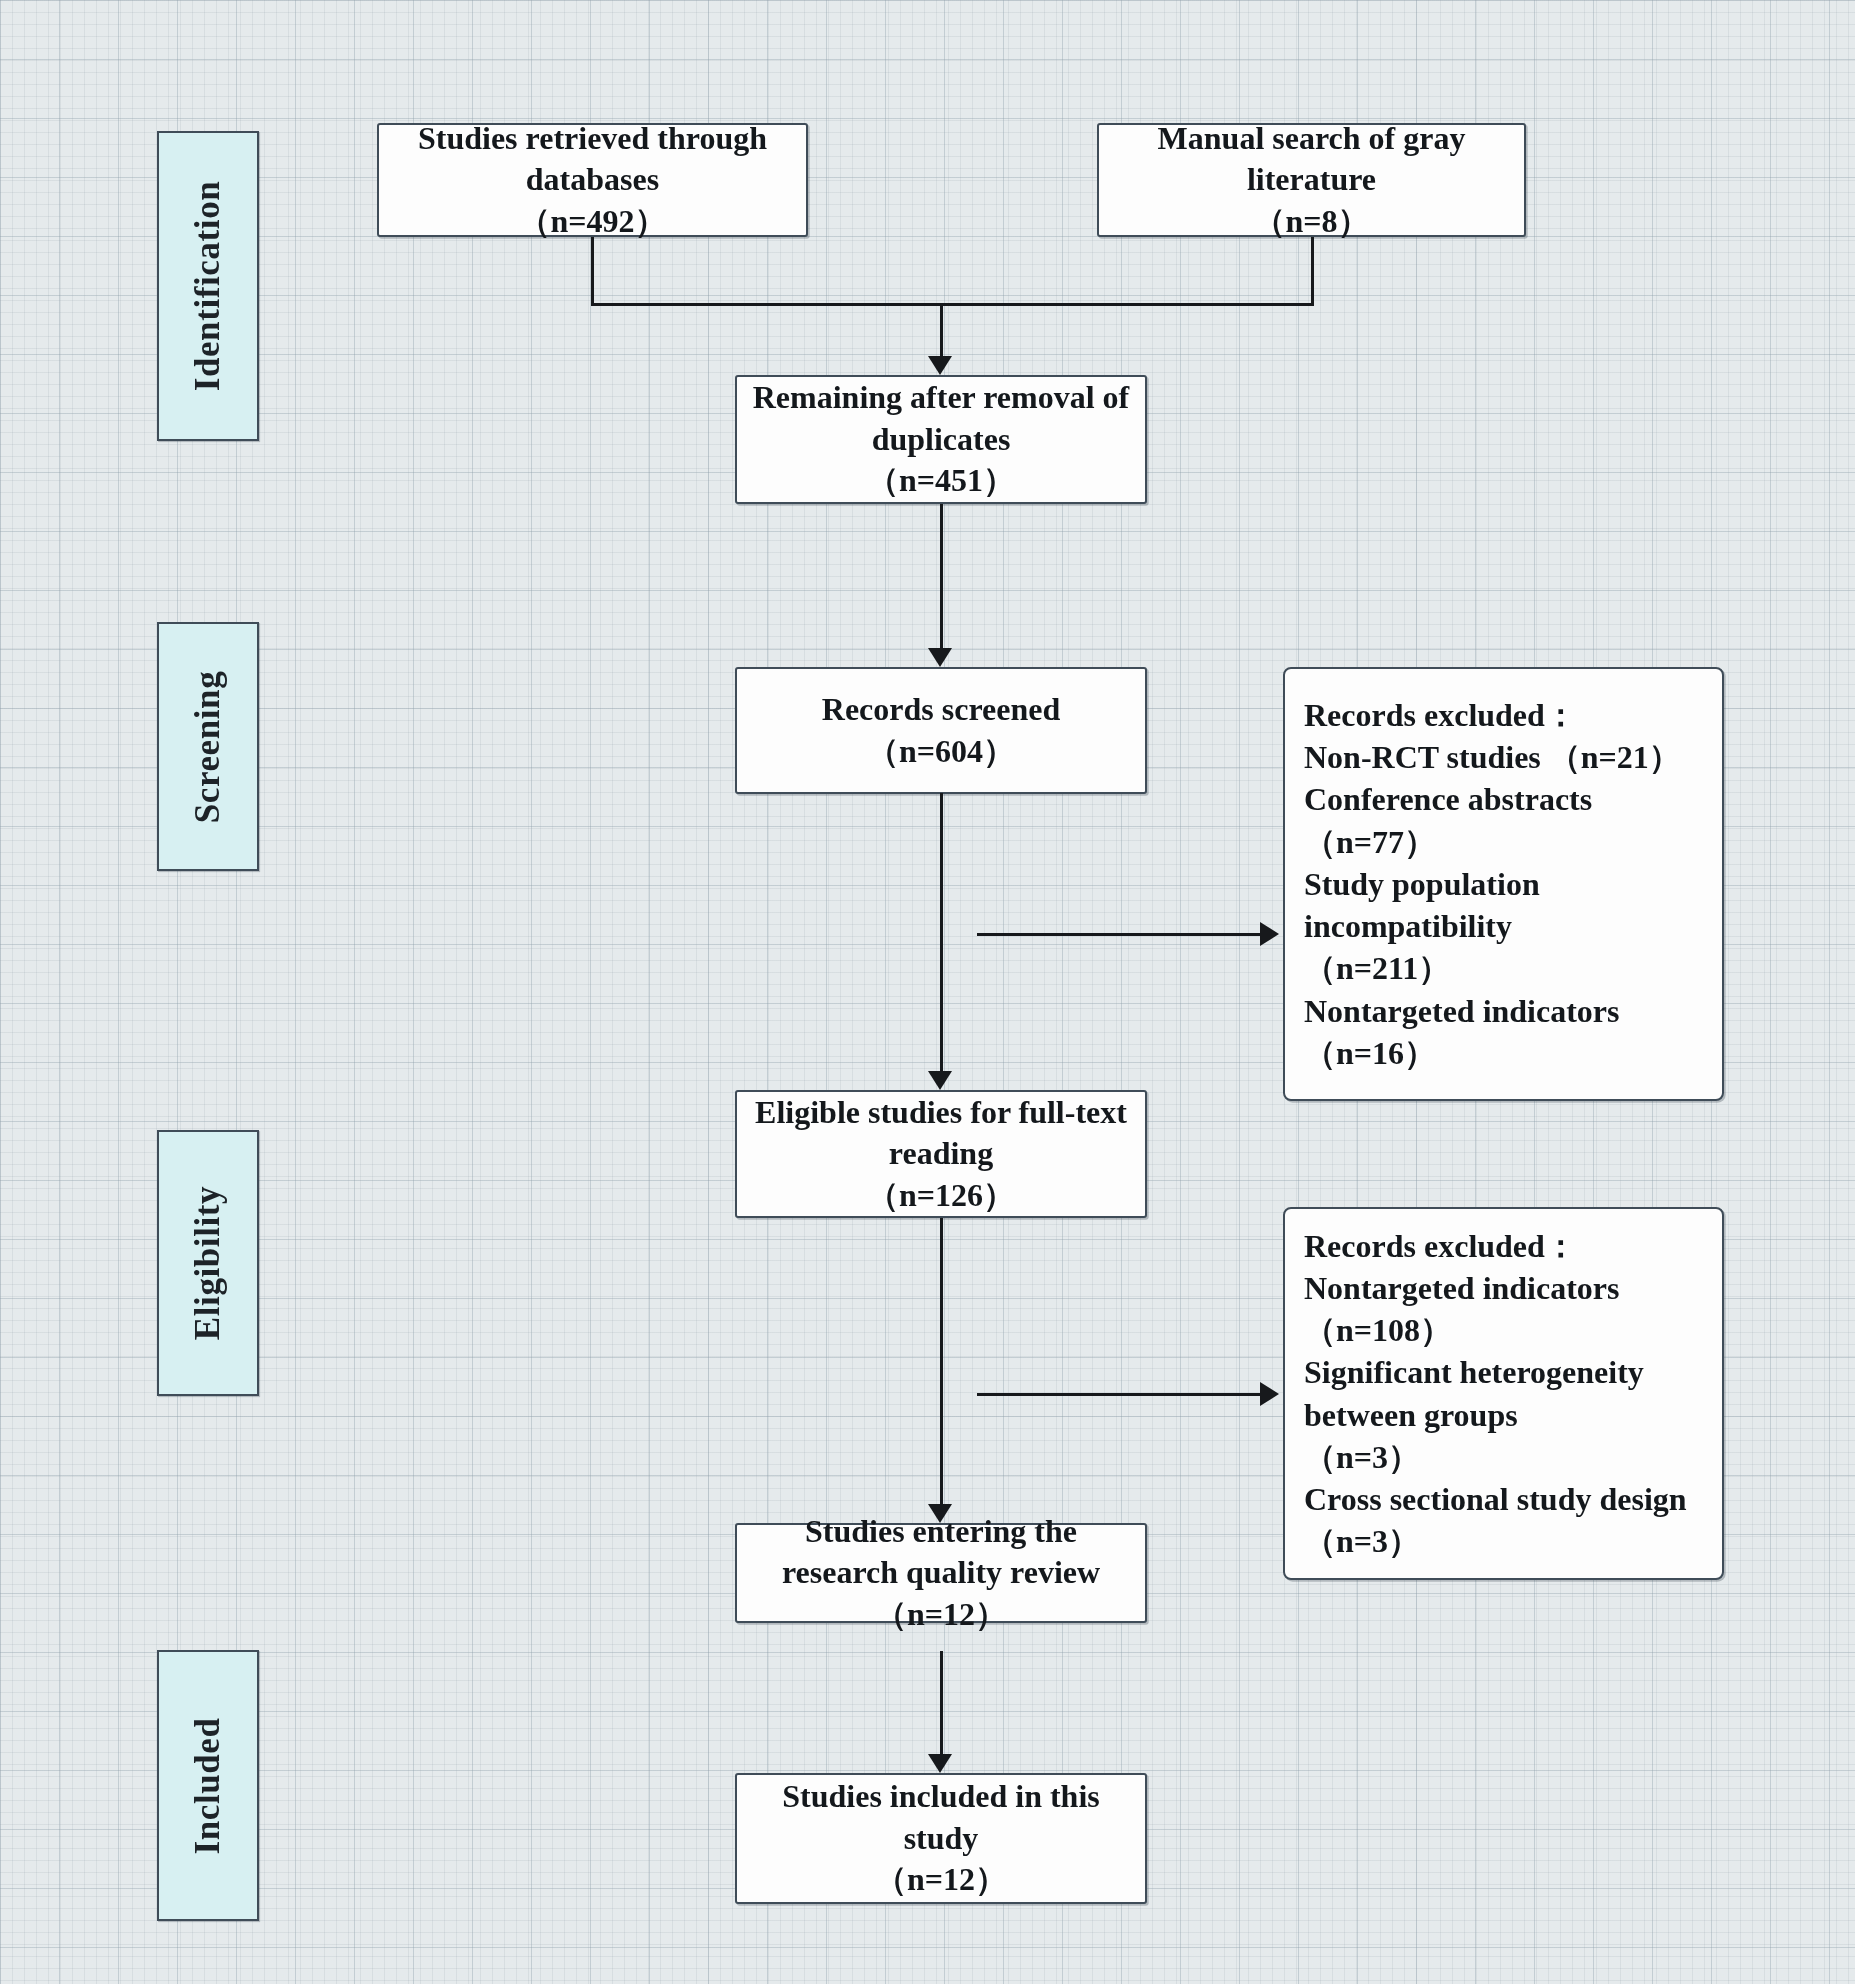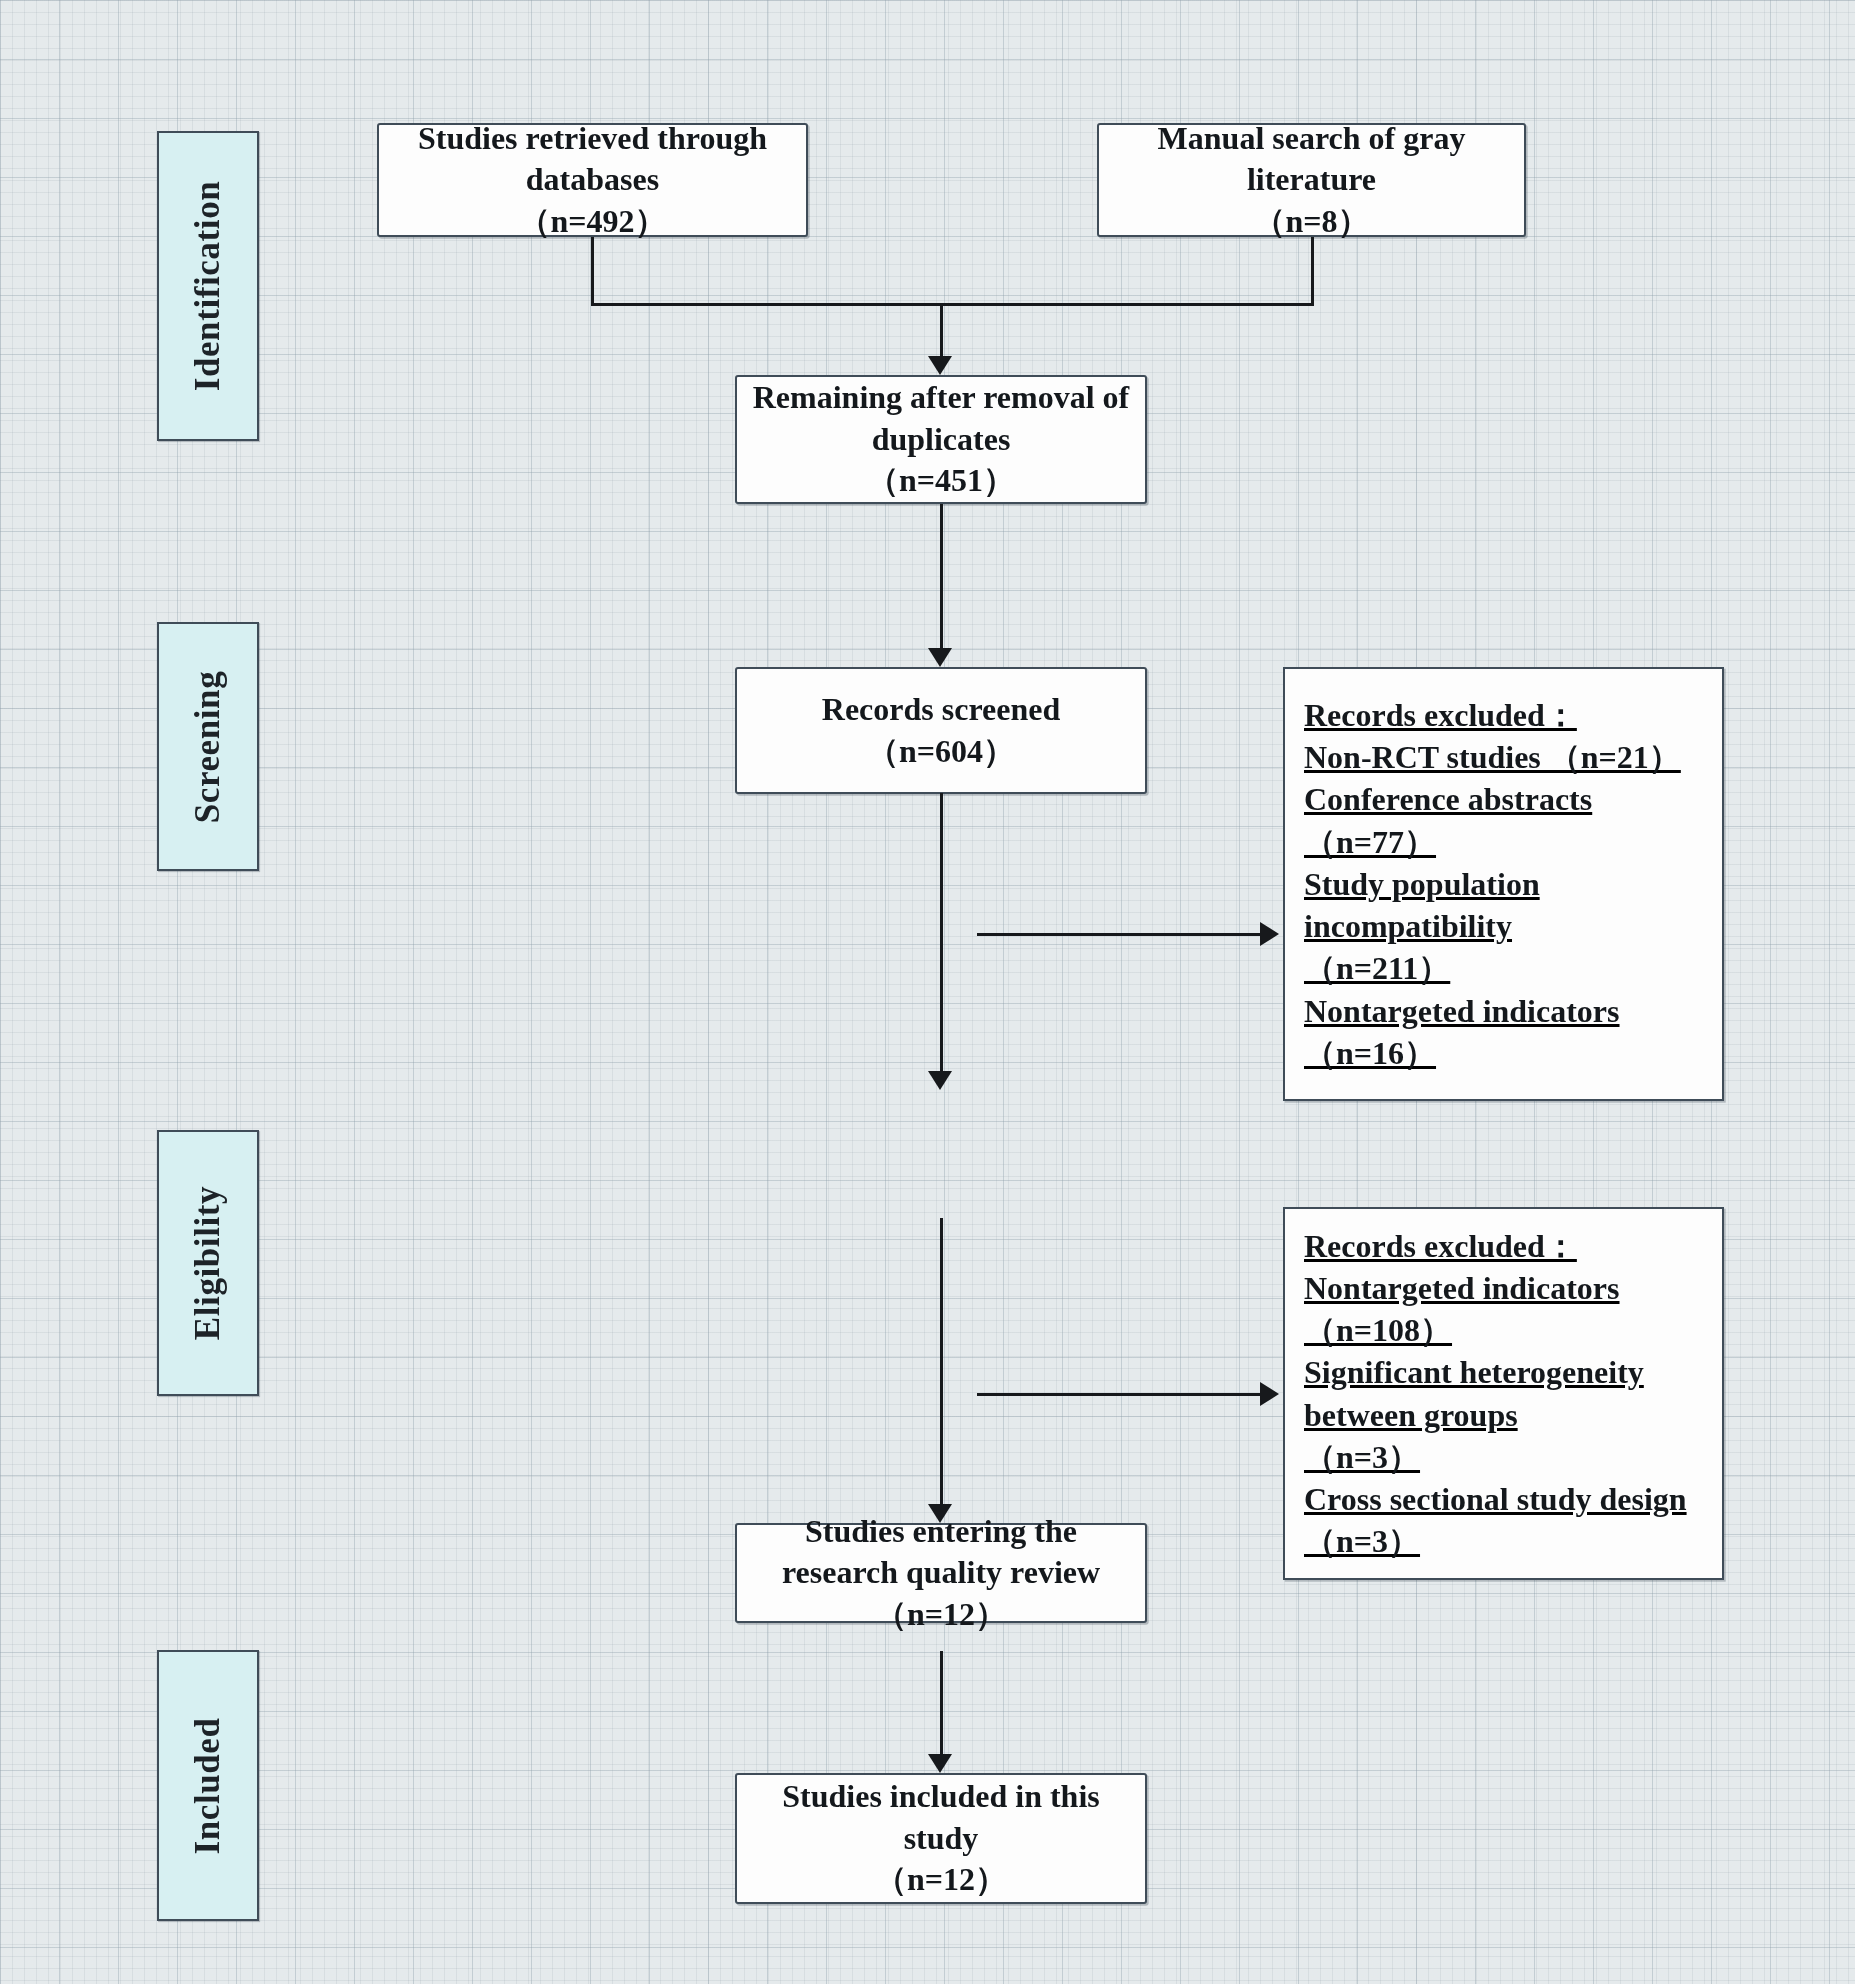--- a/index.html
+++ b/index.html
@@ -55,25 +55,24 @@
     line-height:1.30;
     color:#14181c;
     padding:0 12.4px;
     white-space:pre-line;
   }
   
   .excl{
     position:absolute;
     background:#fdfdfd;
     border:2.8px solid #3f4c58;
-    border-radius:0;
+    border-radius:8px;
     box-sizing:border-box;
     display:flex;align-items:center;
     box-shadow:1.7px 1.7px 0 rgba(60,72,84,.30);
-    text-decoration:underline;
   }
   .excl .txt{
     font-weight:bold;
     font-size:32px;
     line-height:1.32;
     color:#14181c;
     padding:0 19px;
     text-align:left;
     white-space:pre-line;
   }
@@ -142,20 +141,25 @@
   <div class="arrow-down" style="left:928px;top:648px;"></div>
 
   <div class="node" style="left:735px;top:667px;width:412px;height:127px;">
     <div class="txt">Records screened
 （n=604）</div>
   </div>
 
   <div class="vline" style="left:940px;top:793px;height:283px;"></div>
   <div class="arrow-down" style="left:928px;top:1071px;"></div>
 
+  <div class="node" style="left:735px;top:1090px;width:412px;height:128px;">
+    <div class="txt">Eligible studies for full-text
+reading
+（n=126）</div>
+  </div>
 
   <div class="vline" style="left:940px;top:1218px;height:290px;"></div>
   <div class="arrow-down" style="left:928px;top:1504px;"></div>
 
   <div class="node" style="left:735px;top:1523px;width:412px;height:100px;">
     <div class="txt">Studies entering the
 research quality review
 （n=12）</div>
   </div>
 

